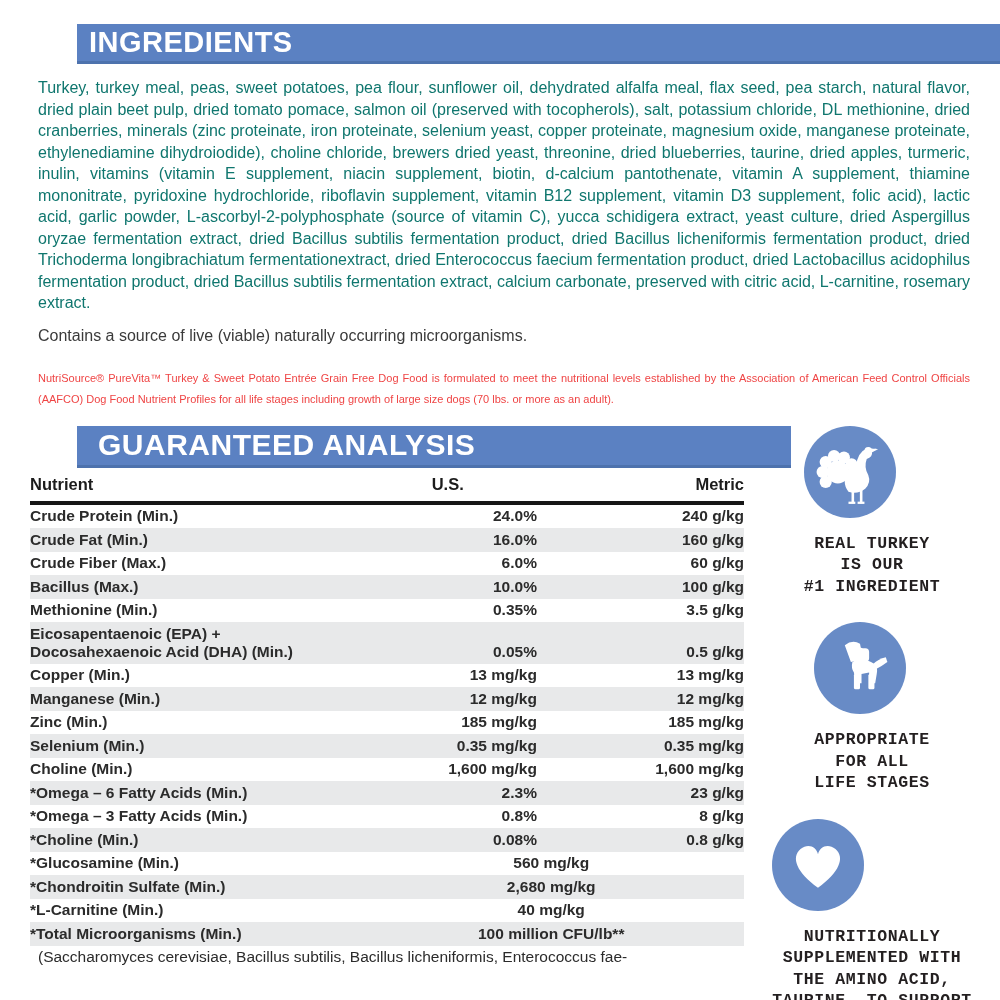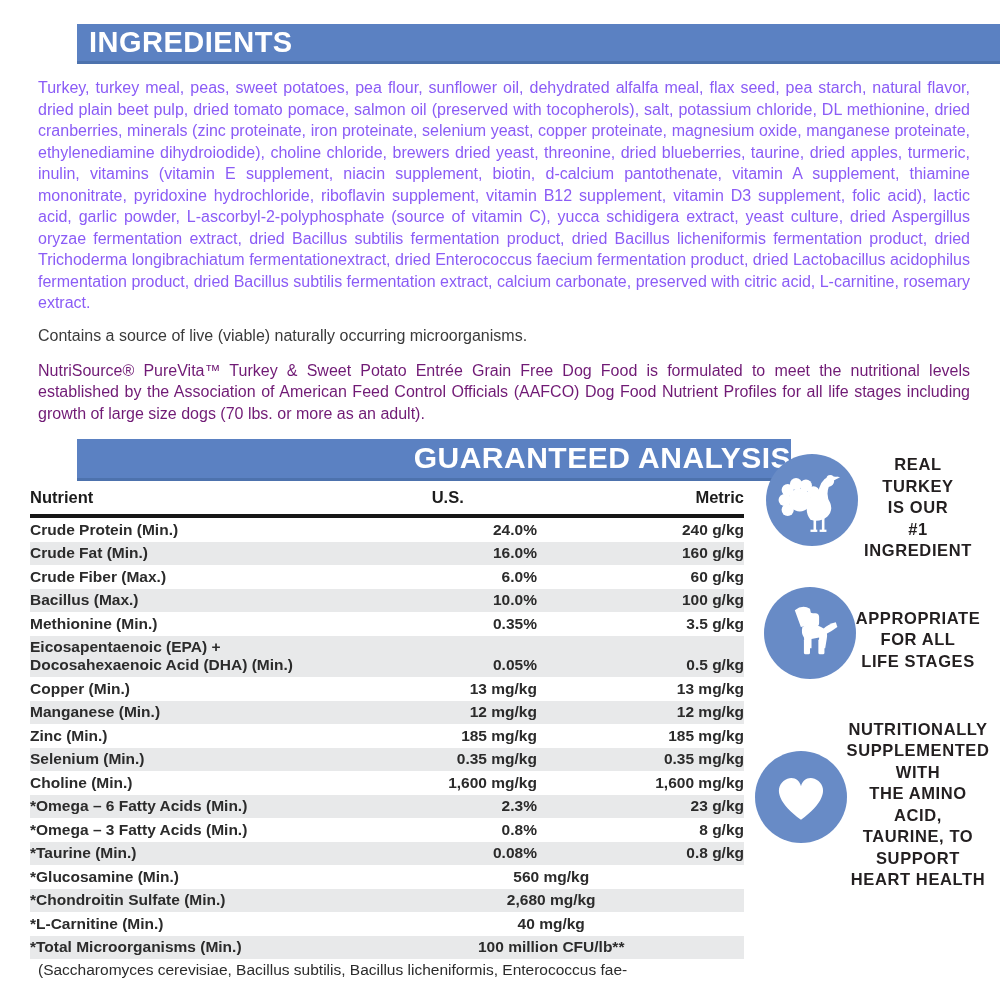--- a/index.html
+++ b/index.html
@@ -35,45 +35,44 @@
   .ingredients-banner{
     width:948px;height:40px;
     font-size:29px;line-height:36px;
     padding-left:12px;
   }
   .ing-body{
     width:932px;
     margin:13px 0 0 8px;
     font-size:16px;line-height:21.5px;
     text-align:justify;
-    color:#8b5cf6;
+    color:#0f766e;
   }
   .contains{
     width:932px;
     margin:11px 0 0 8px;
     font-size:16px;line-height:21px;
     color:#3a3a3a;
   }
   .aafco{
     width:932px;
-    margin:14px 0 0 8px;
-    font-size:16px;line-height:21.5px;
+    margin:22px 0 0 8px;
+    font-size:11px;line-height:21.5px;
     text-align:justify;
-    color:#701a75;
+    color:#ef4444;
   }
   .main-row{
     display:flex;
     margin-top:15px;
   }
   .analysis-col{width:714px;}
   .ga-banner{
     width:714px;height:42px;
     font-size:30px;line-height:38px;
     padding-left:21px;
-    text-align:right;
   }
   table.ga{
     width:100%;
     border-collapse:collapse;
     margin-top:2px;
   }
   table.ga th{
     font-size:16.5px;
     font-weight:bold;
     padding:5px 0 7px 0;
@@ -104,23 +103,23 @@
   .badges-col{
     width:212px;
     margin-left:22px;
     padding-top:0;
     display:flex;
     flex-direction:column;
     align-items:center;
   }
   .badge{
     display:flex;
-    flex-direction:row;
-    align-items:center;
+    flex-direction:column;
     margin-bottom:25px;
+    font-family:Liberation Mono, monospace;
   }
   .badge-circle{
     width:92px;height:92px;
     border-radius:50%;
     background:var(--circle-blue);
     display:flex;align-items:center;justify-content:center;
     flex:0 0 auto;
   }
   .badge-circle svg{display:block;}
   .badge-caption{
@@ -225,21 +224,21 @@
               <td class="c-nutrient">*Omega – 6 Fatty Acids (Min.)</td>
               <td class="c-us">2.3%</td>
               <td class="c-metric">23 g/kg</td>
             </tr>
             <tr>
               <td class="c-nutrient">*Omega – 3 Fatty Acids (Min.)</td>
               <td class="c-us">0.8%</td>
               <td class="c-metric">8 g/kg</td>
             </tr>
             <tr>
-              <td class="c-nutrient">*Taurine (Min.)</td>
+              <td class="c-nutrient">*Choline (Min.)</td>
               <td class="c-us">0.08%</td>
               <td class="c-metric">0.8 g/kg</td>
             </tr>
             <tr>
               <td class="c-nutrient">*Glucosamine (Min.)</td>
               <td colspan="2" class="c-span">560 mg/kg</td>
             </tr>
             <tr>
               <td class="c-nutrient">*Chondroitin Sulfate (Min.)</td>
               <td colspan="2" class="c-span">2,680 mg/kg</td>

